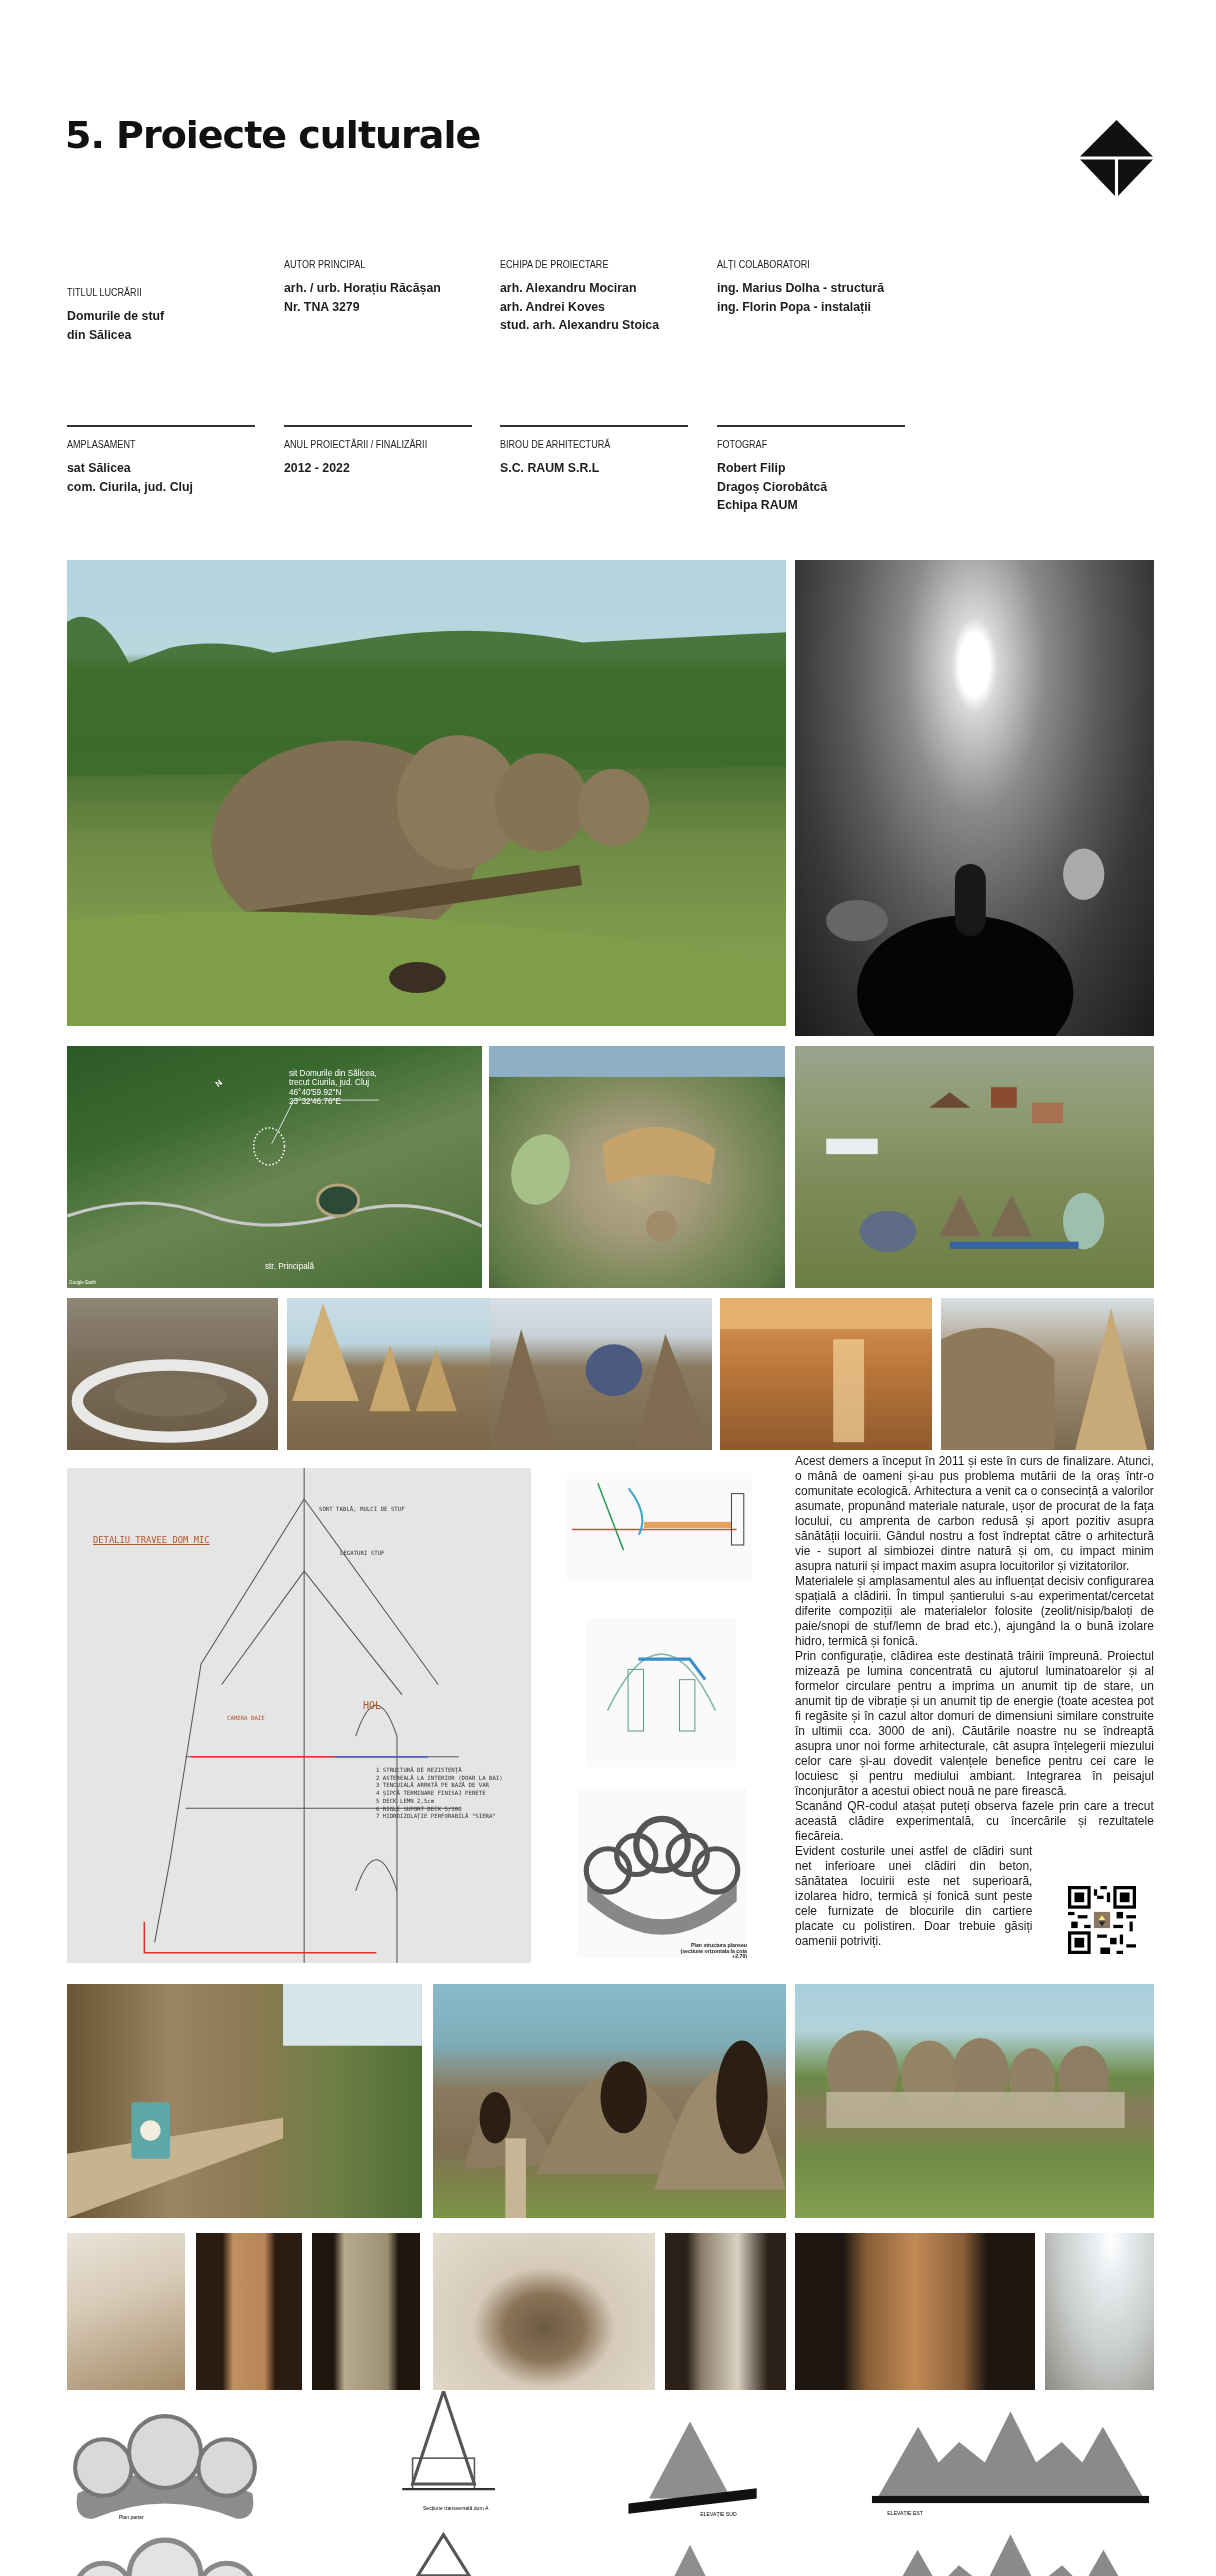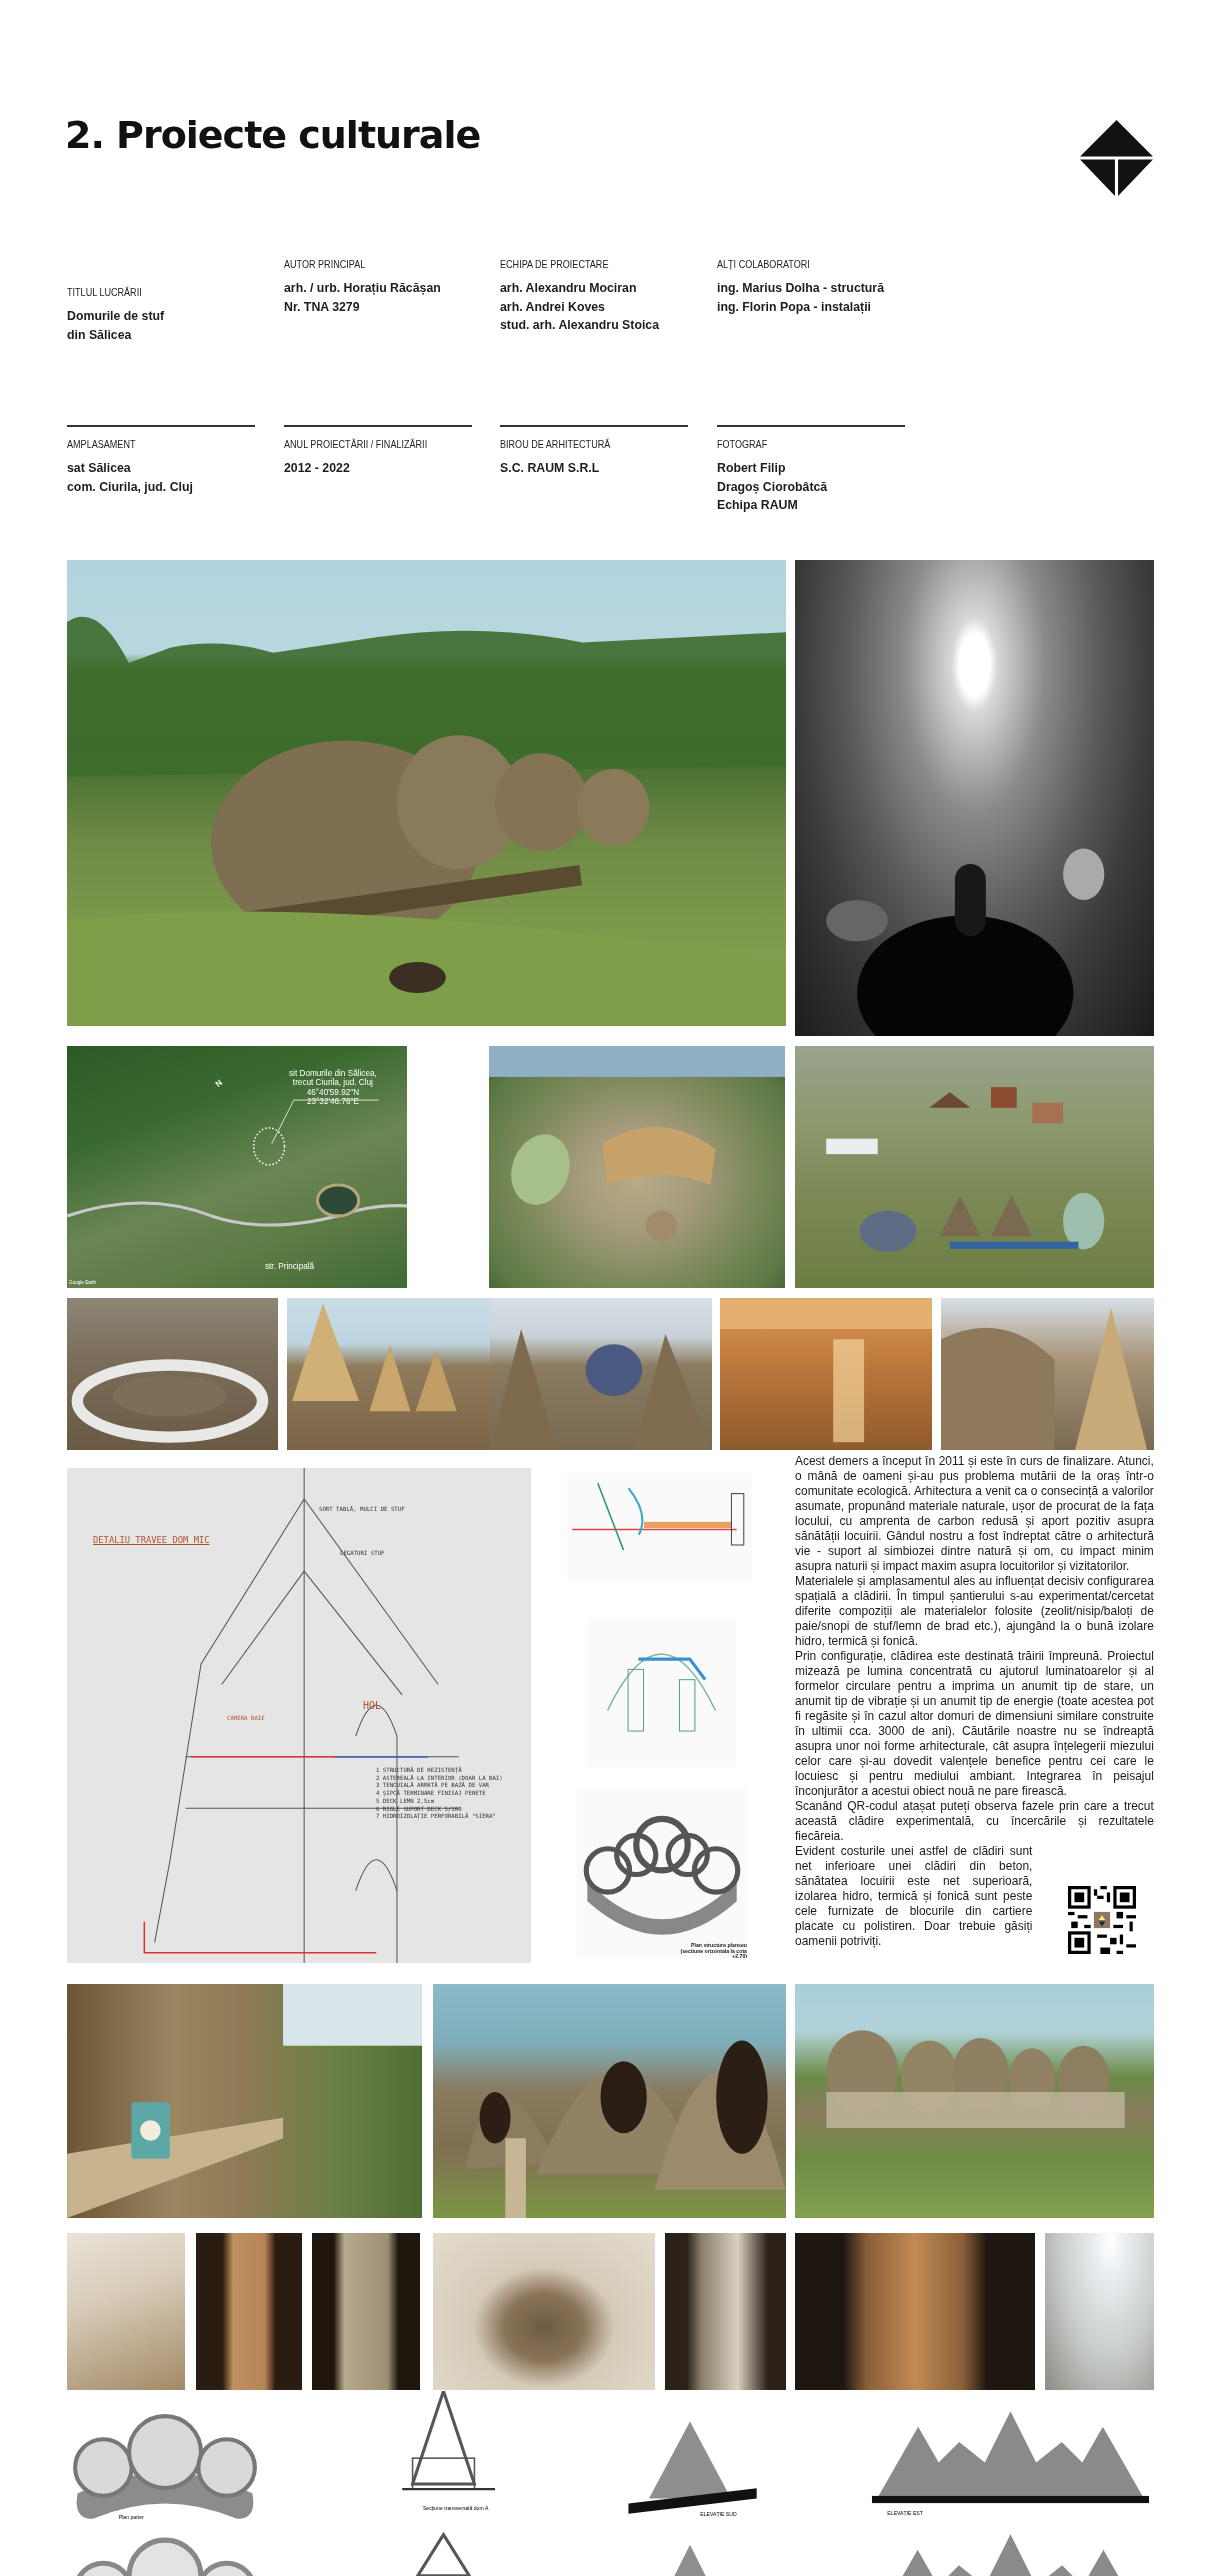--- a/index.html
+++ b/index.html
@@ -25,21 +25,21 @@
   .body-text { left: 795px; top: 1453px; width: 359px; font-family: "Liberation Sans", sans-serif; font-size: 13px; line-height: 15px; text-align: justify; color: #1a1a1a; transform: scaleX(0.92); transform-origin: left top; width: 390px; }
   .body-text p { margin: 0; }
   .body-text .last-block { width: 258px; }
 
   .qr { position: absolute; background: #fff; }
 </style>
 </head>
 <body>
 
 <div class="abs title">
-  <div>2. Proiecte culturale</div>
+  <div>5. Proiecte culturale</div>
 </div>
 <svg class="abs logo-mark" viewBox="0 0 150 150">
   <polygon points="75,0 146,71 4,71" fill="#111"></polygon>
   <polygon points="4,77 72,77 72,148" fill="#111"></polygon>
   <polygon points="78,77 146,77 78,148" fill="#111"></polygon>
 </svg>
 
 <div class="abs info-col" style="left:67px; top:259px;margin-top:28px;">
   <div class="info-label">TITLUL LUCRĂRII</div>
   <div class="info-value">
@@ -117,21 +117,21 @@
 </div>
 <div class="photo" style="left:795px; top:560px; width:359px; height:476px; background: radial-gradient(ellipse at 50% 22%, #ffffff 0%, #ffffff 6%, #d8d8d8 9%, #8a8a8a 28%, #5a5a5a 50%, #3a3a3a 70%, #1c1c1c 100%);">
   <svg width="359" height="476" viewBox="0 0 696 924" style="position:absolute;left:0;top:0">
     <ellipse cx="330" cy="840" rx="210" ry="150" fill="#050505"></ellipse>
     <rect x="310" y="590" width="60" height="140" rx="30" fill="#181818"></rect>
     <ellipse cx="120" cy="700" rx="60" ry="40" fill="#666"></ellipse>
     <ellipse cx="560" cy="610" rx="40" ry="50" fill="#aaa"></ellipse>
   </svg>
 </div>
 
-<div class="photo" style="left:67px; top:1046px; width:340px; height:242px; background: linear-gradient(160deg,#2c5a26 0%, #3b6a30 30%, #6a8654 55%, #5d7b45 75%, #3f6a33 100%); text-align: center;">
+<div class="photo" style="left:67px; top:1046px; width:415px; height:242px; background: linear-gradient(160deg,#2c5a26 0%, #3b6a30 30%, #6a8654 55%, #5d7b45 75%, #3f6a33 100%);">
   <svg width="415" height="242" viewBox="0 0 805 470" style="position:absolute;left:0;top:0">
     <path d="M0,330 Q150,280 280,330 Q400,370 560,320 Q680,290 805,350" stroke="#c8c8c8" stroke-width="6" fill="none"></path>
     <ellipse cx="392" cy="195" rx="30" ry="36" fill="none" stroke="#fff" stroke-width="3" stroke-dasharray="3 4"></ellipse>
     <line x1="397" y1="190" x2="440" y2="105" stroke="#fff" stroke-width="1.5"></line>
     <line x1="440" y1="105" x2="605" y2="105" stroke="#fff" stroke-width="1.5"></line>
     <ellipse cx="526" cy="300" rx="40" ry="30" fill="#2c4a38" stroke="#b6a47c" stroke-width="6"></ellipse>
   </svg>
   <div class="cap" style="left:222px; top:23px;">
     <div>sit Domurile din Sălicea,</div>
     <div>trecut Ciurila, jud. Cluj</div>

